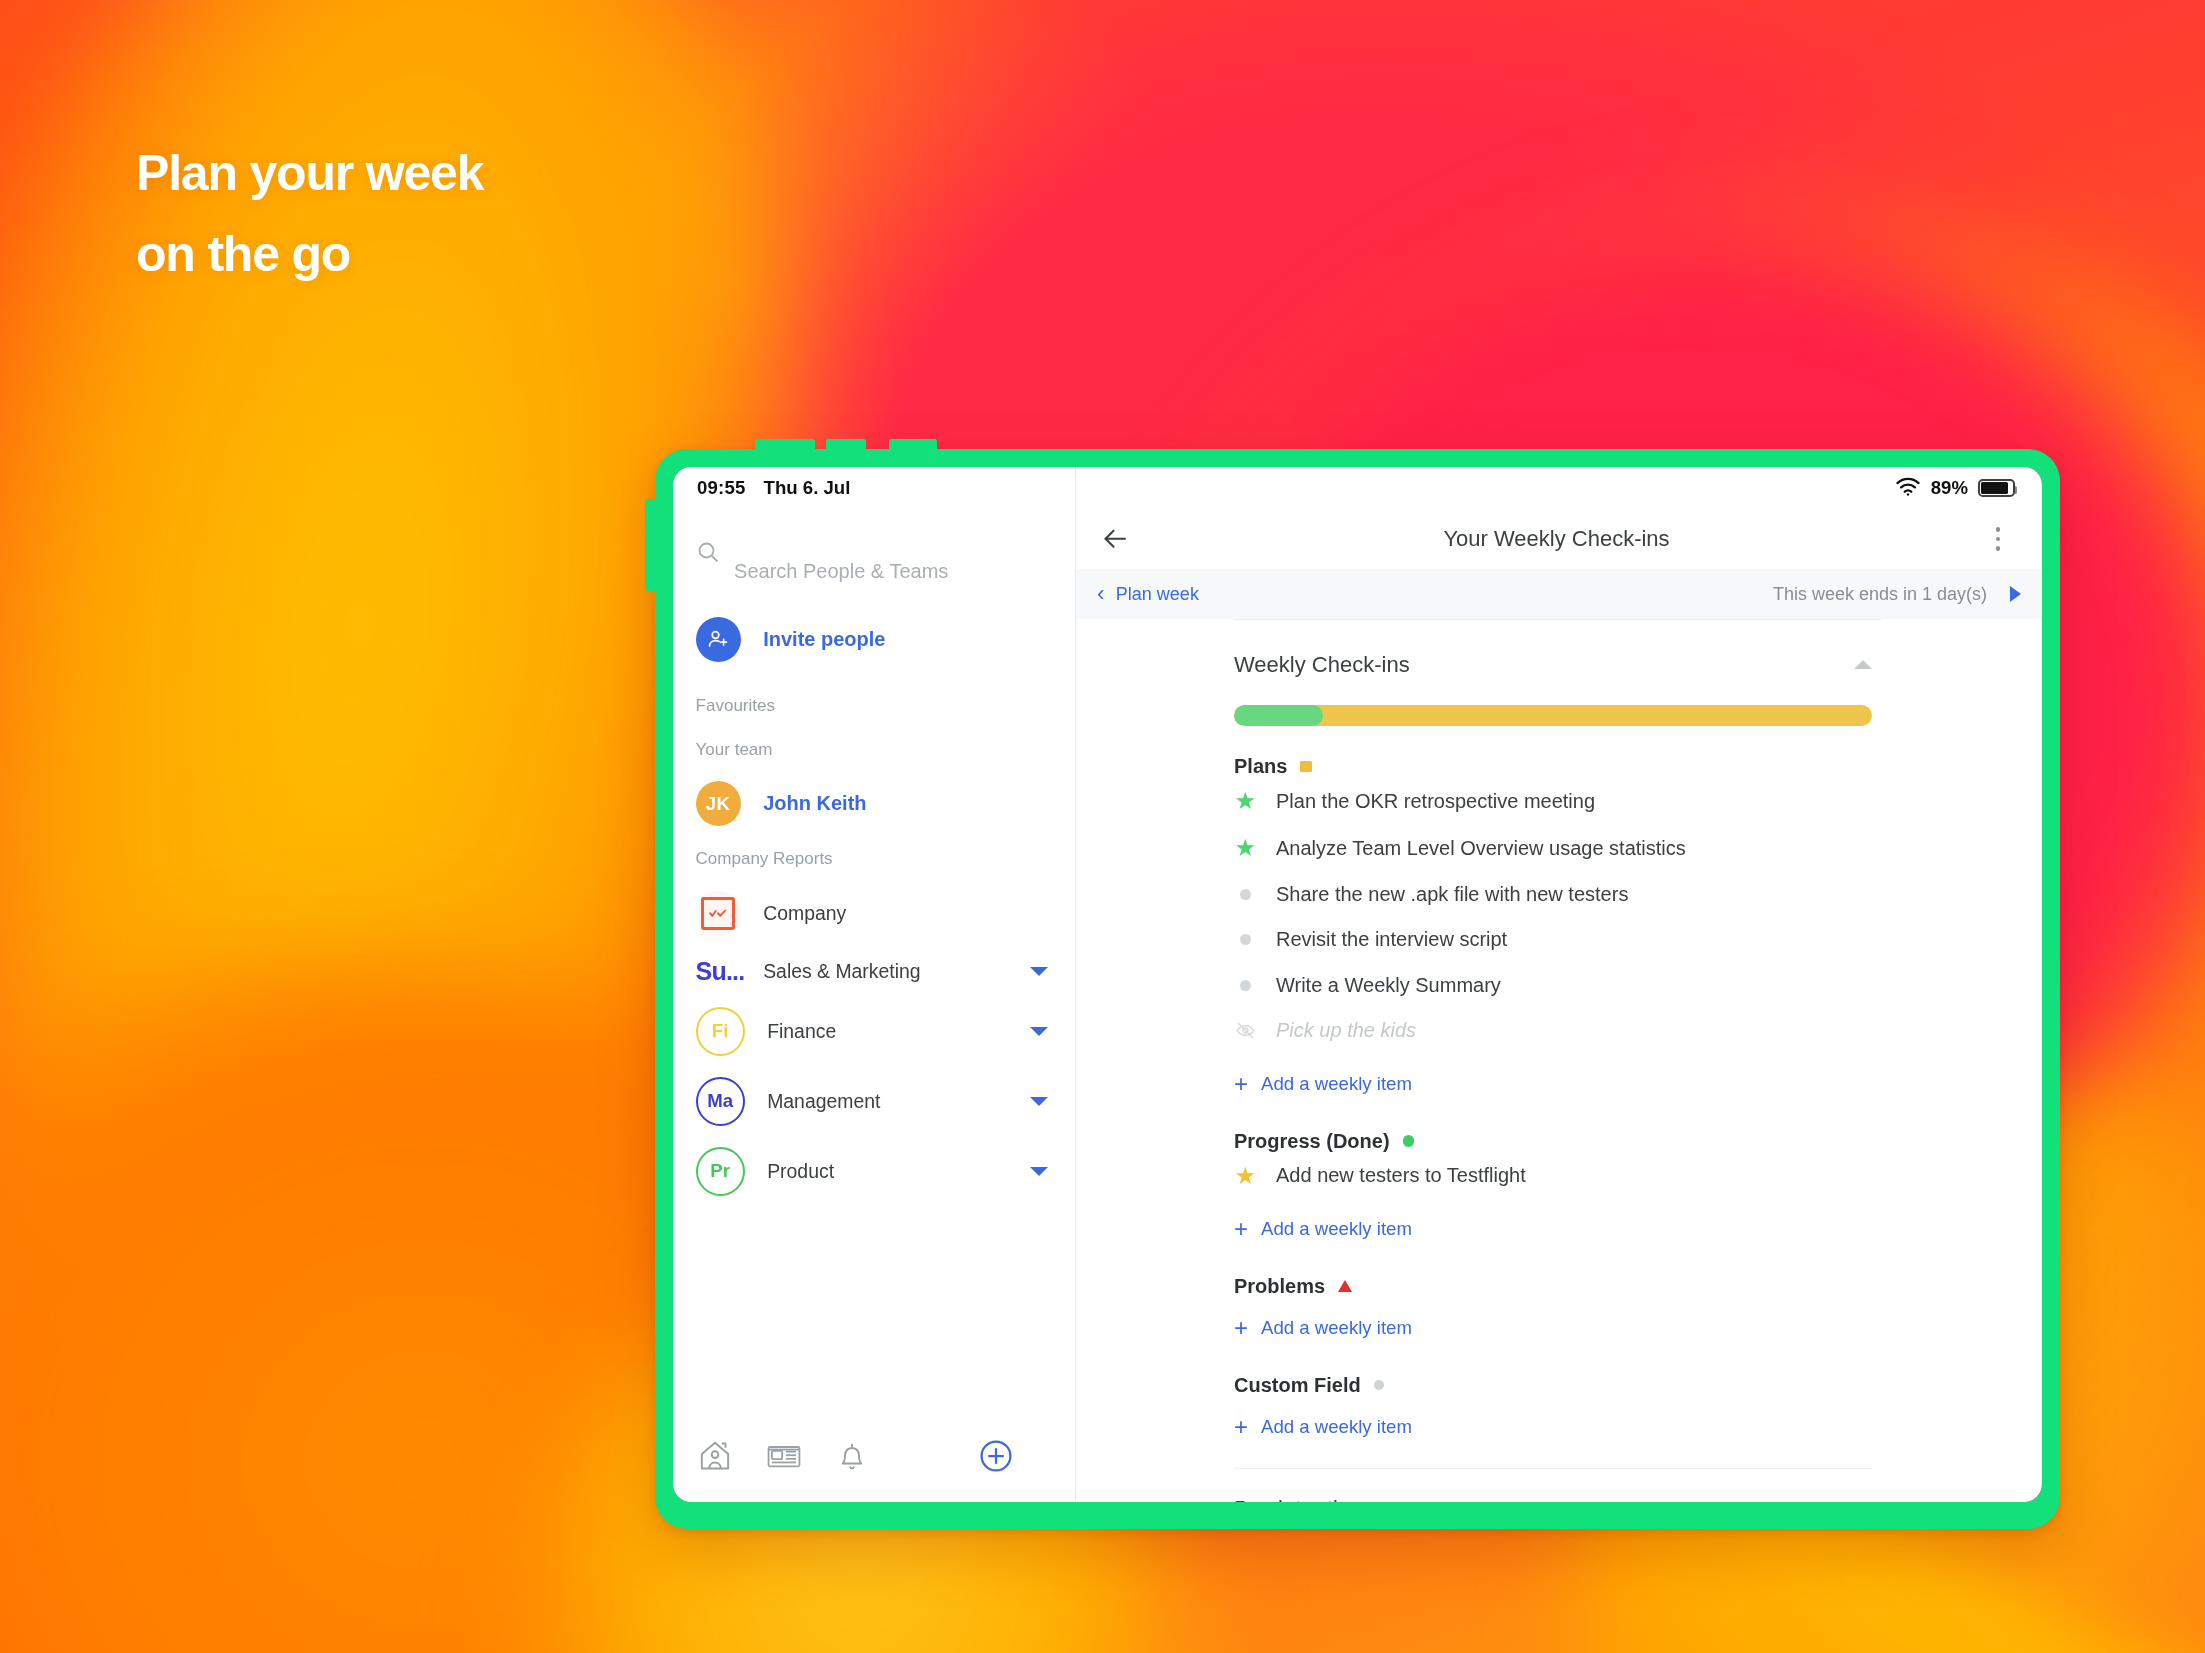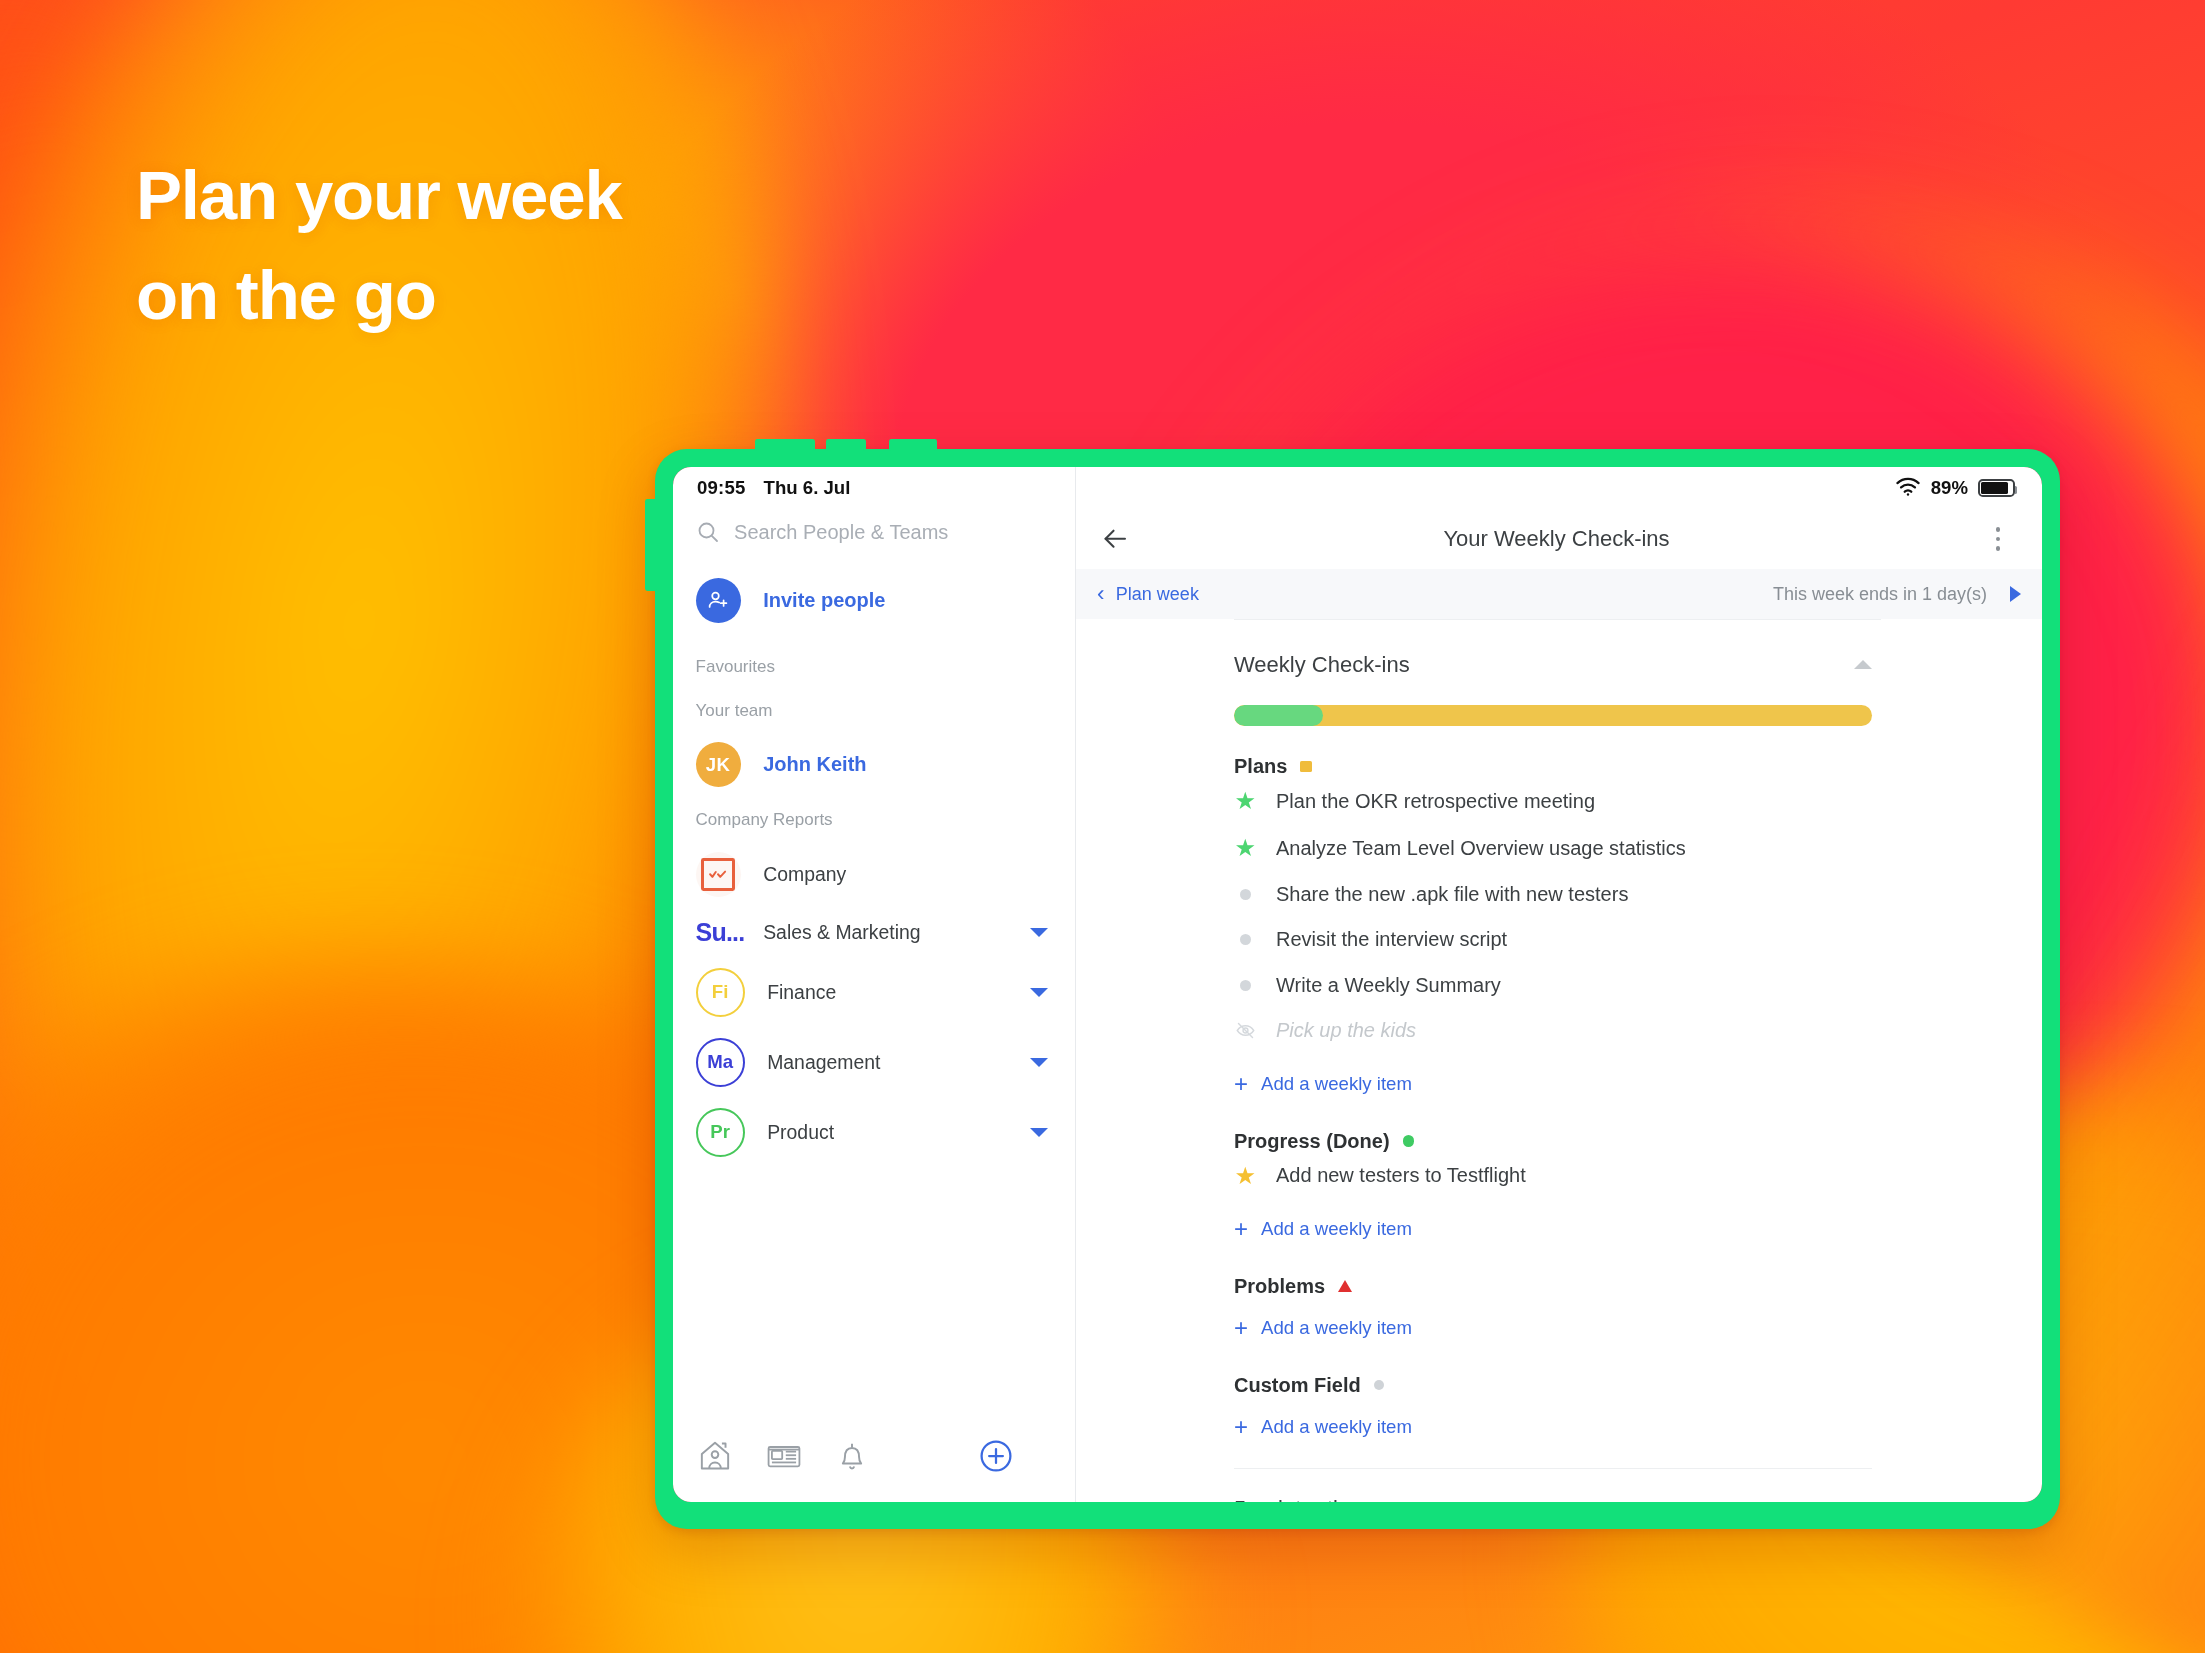--- a/index.html
+++ b/index.html
@@ -51,22 +51,22 @@
     background:radial-gradient(ellipse at 55% 45%, #FF8A00 0%, #FF7B00 45%, rgba(255,123,0,0) 78%);
   }
   .diag-face{
     position:absolute;right:-420px;bottom:-210px;width:888px;height:1211px;
     background:linear-gradient(100deg, rgba(255,60,40,.0) 0%, rgba(255,90,30,.45) 55%, rgba(255,190,0,.75) 100%);
     transform:rotate(24deg);transform-origin:bottom right;filter:blur(32px);
   }
 
   
   .headline{
-    position:absolute;left:136px;top:160px;
-    color:#fff;font-weight:700;font-size:69px;line-height:1.03;
+    position:absolute;left:136px;top:148px;
+    color:#fff;font-weight:700;font-size:50px;line-height:1.03;
     letter-spacing:-1.2px;
     font-family:"Liberation Sans", sans-serif;
     text-shadow:0 1.6px 14.5px rgba(180,30,0,.12);
   }
   .headline .l2{display:block;margin-top:29px;}
 
   
   .device{
     position:absolute;left:655px;top:449px;width:1405px;height:1080px;
     background:#12E07A;border-radius:32px;
@@ -85,21 +85,21 @@
   }
 
   
   .sidebar{width:402px;flex:0 0 402px;border-right:0.8px solid #E8EAED;display:flex;flex-direction:column;background:#fff;}
   .statusbar{height:42px;display:flex;align-items:center;padding:0 0 0 24px;gap:18px;}
   .sb-time{font-size:18.6px;font-weight:700;color:#111;letter-spacing:0.2px;}
   .sb-date{font-size:18.6px;font-weight:600;color:#111;}
 
   .search-row{display:flex;align-items:center;gap:14.5px;padding:11.3px 21px 9.7px 22.6px;}
   .search-ico{width:24px;height:24px;flex:0 0 24px;color:#A7ACB3;}
-  .search-ph{font-size:20px;color:#A9AEB5;}
+  .search-ph{font-size:20px;color:#A9AEB5;margin-top:40px;}
 
   .invite-row{display:flex;align-items:center;gap:22.6px;padding:24px 21px 21px 22.6px;}
   .avatar{width:45px;height:45px;border-radius:50%;display:flex;align-items:center;justify-content:center;flex:0 0 45px;}
   .av-invite{background:#3A69E0;}
   .invite-label{font-size:20px;font-weight:700;color:#3A69E0;}
 
   .sec-label{font-size:17px;color:#9AA0A6;padding:13px 22.6px 11.3px 22.6px;}
 
   .team-row{display:flex;align-items:center;gap:22.6px;padding:9.7px 21px 9.7px 22.6px;}
   .av-jk{background:#F0AD3E;color:#fff;font-size:18.6px;font-weight:600;letter-spacing:0.4px;}

